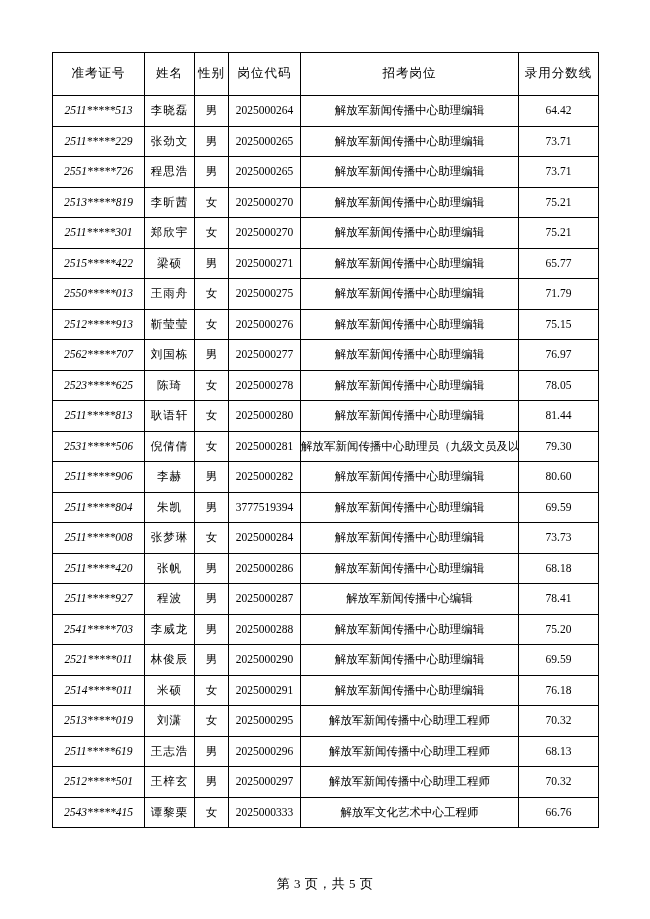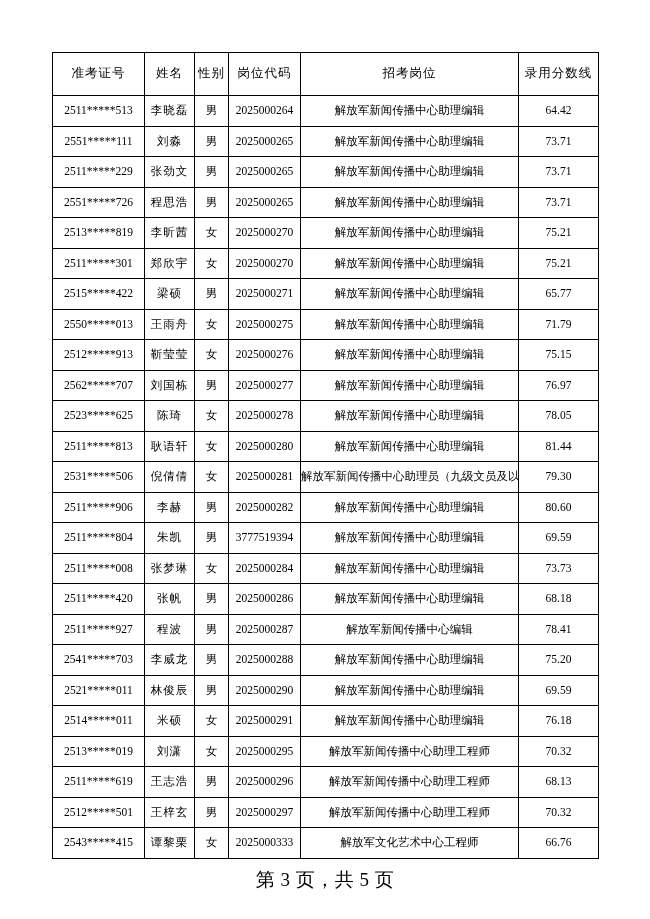--- a/index.html
+++ b/index.html
@@ -43,34 +43,34 @@
     font-size: 12.5px;
     letter-spacing: 1px;
   }
   .col-exam   { width: 92px; }
   .col-name   { width: 50px; }
   .col-gender { width: 34px; }
   .col-code   { width: 72px; }
   .col-post   { width: 218px; }
   .col-score  { width: 80px; }
 
-  td.cell-exam   { font-size: 11px; letter-spacing: 0px; }
+  td.cell-exam   { font-size: 11px; letter-spacing: 0px; font-style: italic; }
   td.cell-name   { font-size: 12px; letter-spacing: 1px; }
   td.cell-gender { font-size: 12px; }
   td.cell-code   { font-size: 11px; }
   td.cell-post   { font-size: 11.5px; text-align: left; padding-left: 5px; }
   td.cell-score  { font-size: 11.5px; }
 
   .footer {
     position: absolute;
     left: 0;
     right: 0;
     bottom: 26px;
     text-align: center;
-    font-size: 19px;
+    font-size: 13px;
     letter-spacing: 0.5px;
     font-family: "Liberation Serif", "DejaVu Serif", serif;
   }
 </style>
 </head>
 <body>
 
 <div class="page">
 
   <table class="score-table">
@@ -95,28 +95,20 @@
     <tbody>
       <tr>
           <td class="cell-exam">2511*****513</td>
           <td class="cell-name">李晓磊</td>
           <td class="cell-gender">男</td>
           <td class="cell-code">2025000264</td>
           <td class="cell-post">解放军新闻传播中心助理编辑</td>
           <td class="cell-score">64.42</td>
         </tr>
       <tr>
-          <td class="cell-exam">2551*****111</td>
-          <td class="cell-name">刘淼</td>
-          <td class="cell-gender">男</td>
-          <td class="cell-code">2025000265</td>
-          <td class="cell-post">解放军新闻传播中心助理编辑</td>
-          <td class="cell-score">73.71</td>
-        </tr>
-      <tr>
           <td class="cell-exam">2511*****229</td>
           <td class="cell-name">张劲文</td>
           <td class="cell-gender">男</td>
           <td class="cell-code">2025000265</td>
           <td class="cell-post">解放军新闻传播中心助理编辑</td>
           <td class="cell-score">73.71</td>
         </tr>
       <tr>
           <td class="cell-exam">2551*****726</td>
           <td class="cell-name">程思浩</td>

